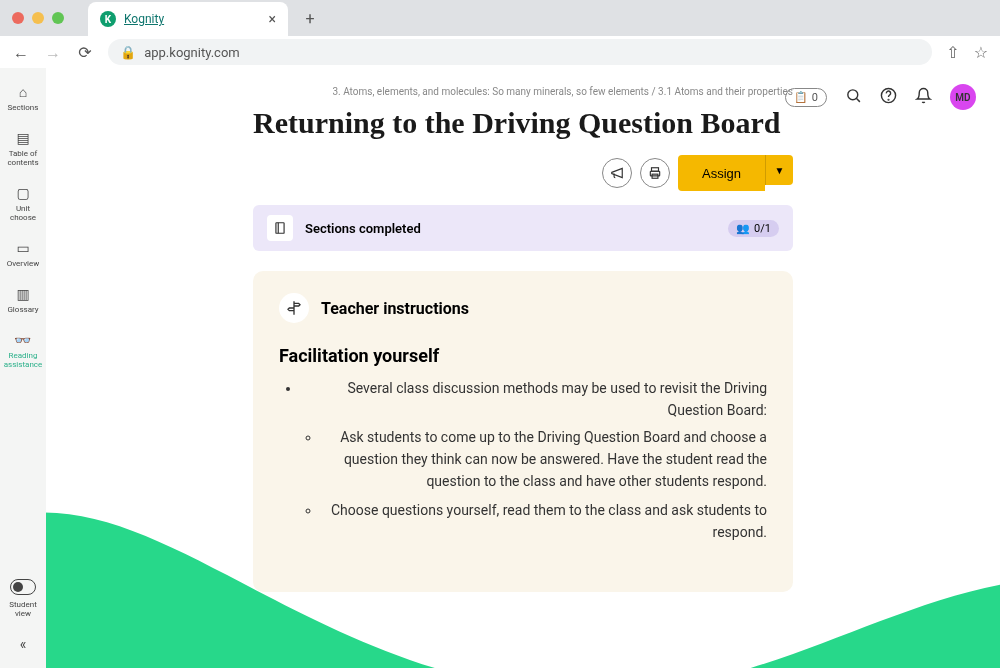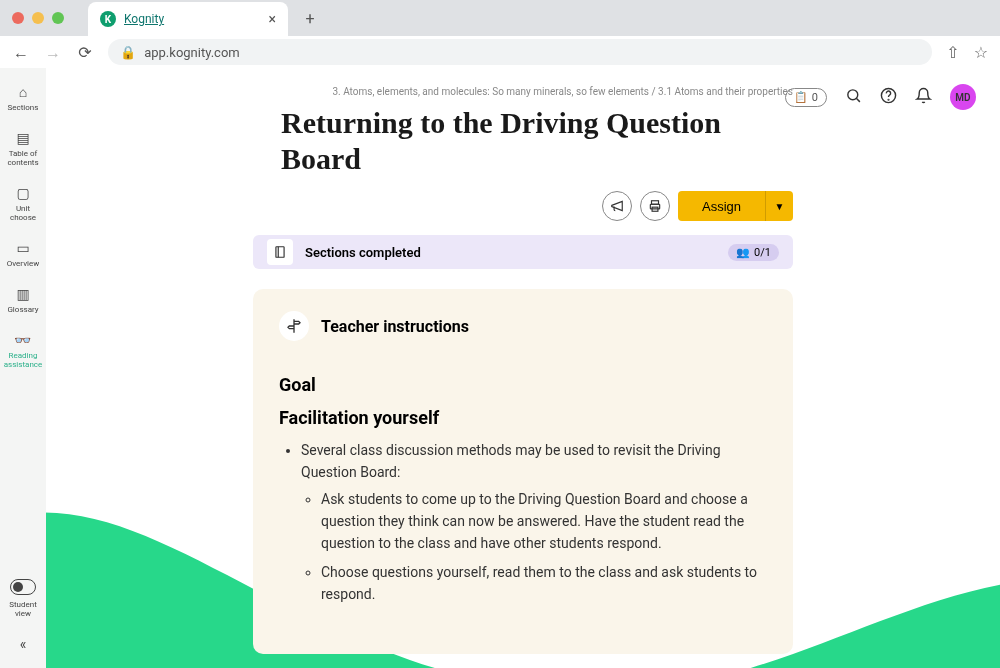--- a/index.html
+++ b/index.html
@@ -43,40 +43,40 @@
 
 
 .main { flex: 1; position: relative; z-index: 1; overflow-y: auto; }
 .top-icons { position: absolute; top: 16px; right: 24px; display: flex; align-items: center; gap: 18px; }
 .pill-0 { border: 1px solid #888; border-radius: 14px; padding: 2px 8px; font-size: 11px; display:flex; align-items:center; gap:4px; color:#555; }
 .top-icon { font-size: 17px; color: #333; cursor:pointer; }
 .avatar { width: 26px; height: 26px; border-radius: 50%; background: #d946ef; color: #333; font-size: 10px; font-weight: 600; display:flex; align-items:center; justify-content:center; }
 
 .content { max-width: 540px; margin: 0 auto; padding-top: 18px; }
 .breadcrumb { font-size: 10px; color: #888; margin-bottom: 8px; text-align: right; }
-.page-title { font-family: Georgia, "Times New Roman", serif; font-weight: 700; font-size: 30px; color: #1a1a1a; line-height: 1.2; margin-bottom: 14px; margin-left: 28px; }
+.page-title { font-family: Georgia, "Times New Roman", serif; font-weight: 700; font-size: 30px; color: #1a1a1a; line-height: 1.2; margin-bottom: 14px; }
 
 .actions { display: flex; justify-content: flex-end; gap: 8px; align-items: center; margin-bottom: 14px; }
 .circle-btn { width: 30px; height: 30px; border: 1px solid #888; border-radius: 50%; display:flex; align-items:center; justify-content:center; background:#fff; font-size: 13px; cursor:pointer; }
 .assign-group { display:flex; }
-.assign-btn { background: #f5b800; border:none; height: 30px; padding: 0 24px; font-size: 13px; font-weight:500; border-radius: 4px 0 0 4px; cursor:pointer; }
+.assign-btn { background: #f5b800; border:none; height: 36px; padding: 0 24px; font-size: 13px; font-weight:500; border-radius: 4px 0 0 4px; cursor:pointer; }
 .assign-drop { background: #f5b800; border:none; border-left: 1px solid rgba(0,0,0,0.15); height:30px; width:28px; border-radius: 0 4px 4px 0; display:flex; align-items:center; justify-content:center; font-size:10px; cursor:pointer; }
 
-.sections-completed { background: #ece7f9; border-radius: 6px; padding: 4px 14px; display:flex; align-items:center; gap:12px; margin-bottom: 20px; }
+.sections-completed { background: #ece7f9; border-radius: 6px; padding: 10px 14px; display:flex; align-items:center; gap:12px; margin-bottom: 20px; }
 .sc-icon { width: 26px; height: 26px; background:#fff; border-radius:4px; display:flex; align-items:center; justify-content:center; font-size:13px; }
 .sc-label { font-size: 13px; font-weight: 600; flex:1; }
 .sc-badge { background: #d6cdf0; border-radius: 12px; padding: 2px 8px; font-size: 11px; display:flex; align-items:center; gap:4px; }
 
 .teacher-box { background: #faf5ea; border-radius: 10px; padding: 22px 26px 40px; }
-.ti-header { display:flex; align-items:center; gap:12px; margin-bottom: 33px; }
+.ti-header { display:flex; align-items:center; gap:12px; margin-bottom: 22px; }
 .ti-icon { width:30px; height:30px; background:#fff; border-radius:50%; display:flex; align-items:center; justify-content:center; font-size:14px; }
 .ti-title { font-size: 16px; font-weight: 700; }
 .section-h { font-size: 18px; font-weight: 700; margin-bottom: 12px; }
 .body-text { font-size: 14px; line-height: 1.55; color: #333; margin-bottom: 28px; }
-.bullet-list { list-style: disc; padding-left: 22px; font-size: 14px; line-height: 1.55; color:#333; }
+.bullet-list { list-style: disc; padding-left: 22px; font-size: 14px; line-height: 1.55; color:#333;text-align:right; }
 .bullet-list > li { margin-bottom: 6px; }
 .sub-list { list-style: circle; padding-left: 20px; margin-top: 6px; }
 .sub-list > li { margin-bottom: 8px; }
 </style>
 </head>
 <body>
 
 <div class="browser-chrome">
   <div class="tab-bar">
     <div class="mac-dots">
@@ -219,21 +219,20 @@
           <div class="ti-icon">
             <svg width="16" height="16" viewBox="0 0 24 24" fill="none" stroke="#333" stroke-width="2">
                 <line x1="12" y1="2" x2="12" y2="22"></line>
                 <path d="M12 5h7l2 2-2 2h-7"></path>
                 <path d="M12 12H5l-2 2 2 2h7"></path>
               </svg>
           </div>
           <div class="ti-title">Teacher instructions</div>
         </div>
 
-        <h2 class="section-h">Goal</h2>
 
         <h2 class="section-h">Facilitation yourself</h2>
         <ul class="bullet-list">
           <li>
             <span>Several class discussion methods may be used to revisit the Driving Question Board:</span>
             <ul class="sub-list">
               <li>Ask students to come up to the Driving Question Board and choose a question they think can now be answered. Have the student read the question to the class and have other students respond.</li>
               <li>Choose questions yourself, read them to the class and ask students to respond.</li>
 
             </ul>

